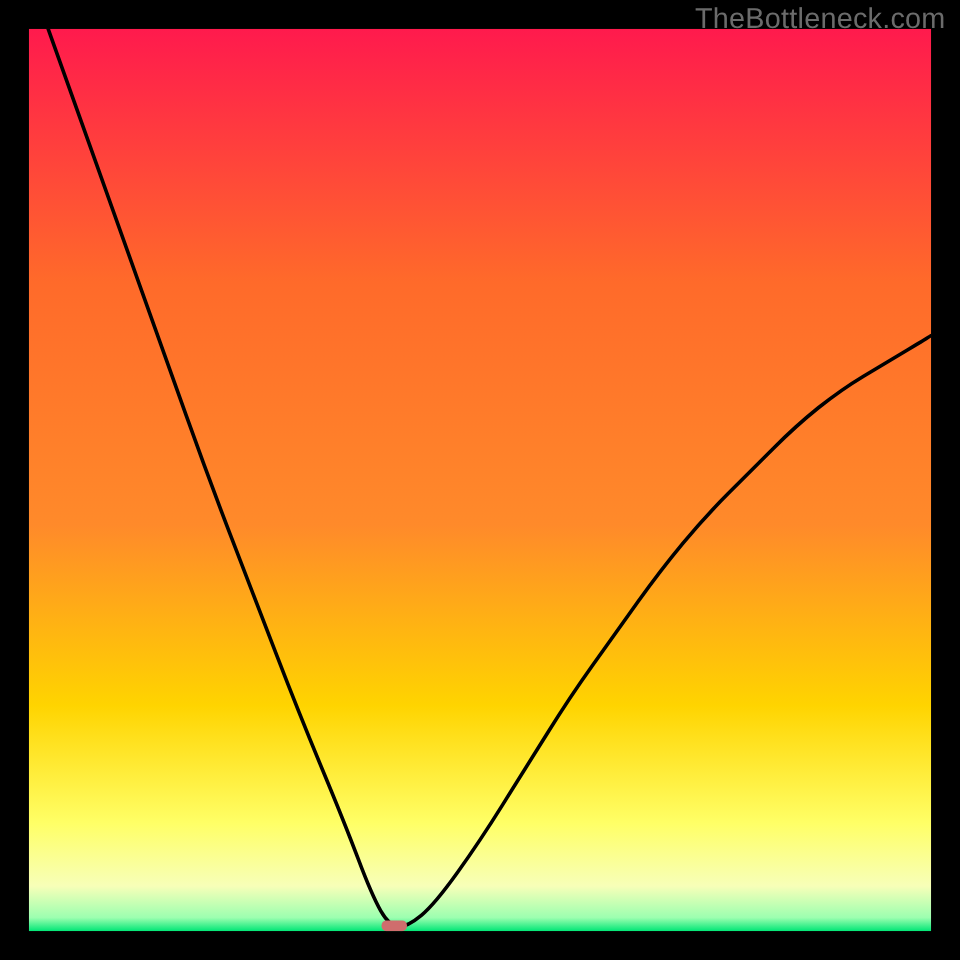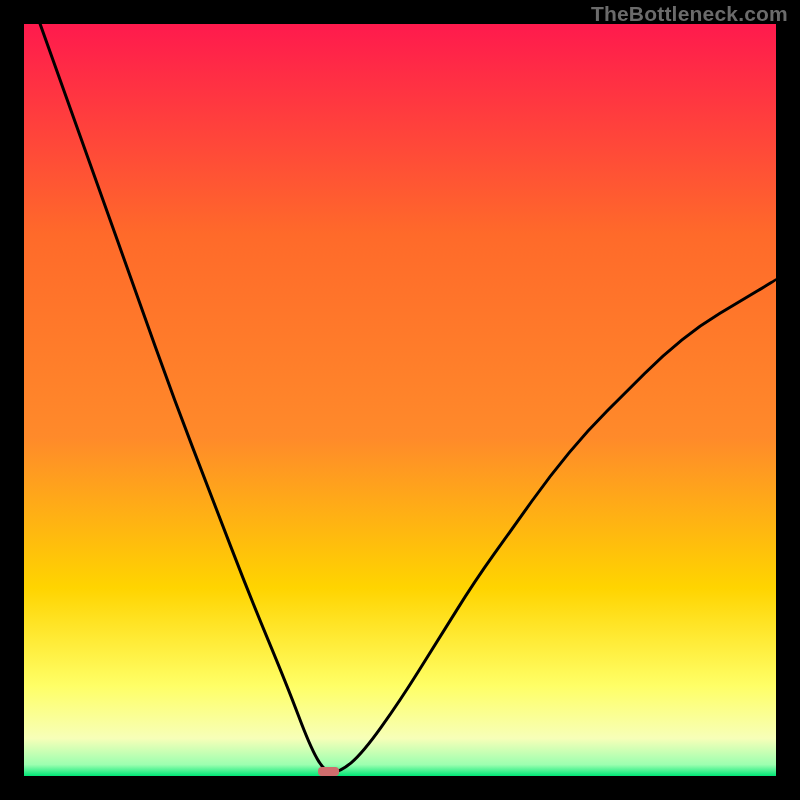--- a/index.html
+++ b/index.html
@@ -17,22 +17,22 @@
     top: 24px;
     width: 752px;
     height: 752px;
     background: #000;
   }
   .watermark {
     position: absolute;
     top: 2px;
     right: 12px;
     color: #6b6b6b;
-    font-size: 21px;
-    font-weight: 700;
+    font-size: 24px;
+    font-weight: 400;
     letter-spacing: 0.2px;
     user-select: none;
   }
   svg {
     position: absolute;
     left: 0;
     top: 0;
   }
 </style>
 </head>

